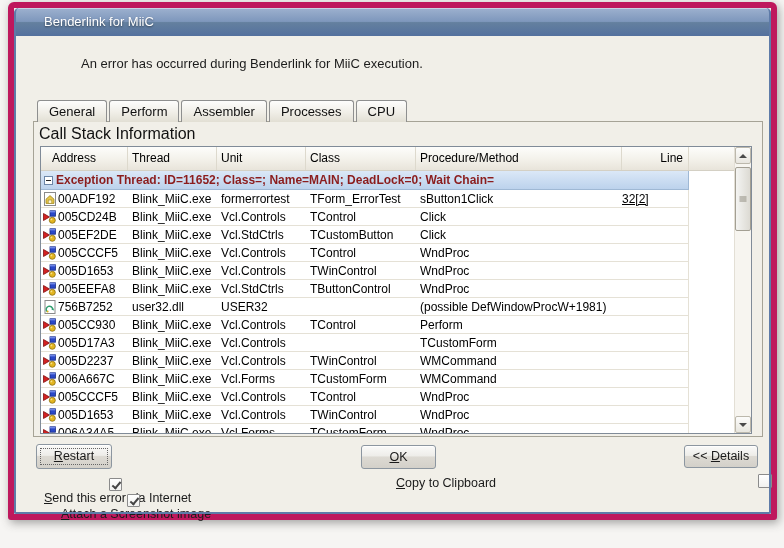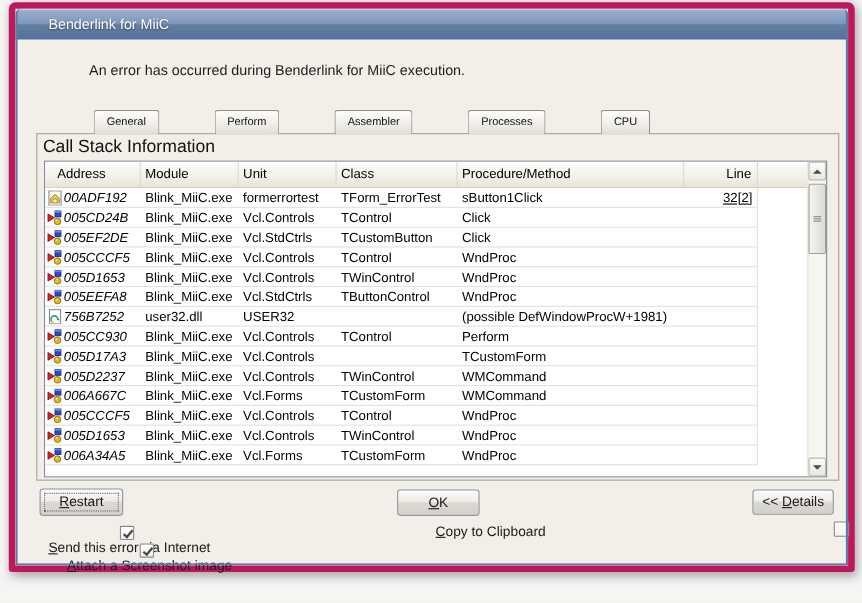--- a/index.html
+++ b/index.html
@@ -31,21 +31,21 @@
     text-shadow:0 1px 2px rgba(0,0,0,.45);
   }
   .message { position:absolute; left:67px; top:47px; font-size:13px; color:#1c1c1c; line-height:17.5px; }
 
   
   .tabbar { position:absolute; left:23px; top:88px; height:26px; display:flex; align-items:flex-end; z-index:3; }
   .tab {
     height:22px; padding:0 11px; margin-right:2px;
     background:linear-gradient(#fdfdfc,#f0eee7 55%,#e2dfd4);
     border:1px solid #8e8f8f; border-bottom:none; border-radius:3px 3px 0 0;
-    font-size:10px; line-height:21px; color:#111; cursor:default; white-space:nowrap;margin-left:48px;
+    font-size:13px; line-height:21px; color:#111; cursor:default; white-space:nowrap;
   }
   .tab.active {
     height:26px; background:#fff; line-height:23px;
     border-top:2px solid #2c4c77; margin-bottom:-1px; position:relative; z-index:4;
   }
   .tabpanel {
     position:absolute; left:19px; top:113px; width:730px; height:316px;
     border:1px solid #a6a396; background:var(--dialog-bg,#f1efe8); z-index:1;
   }
   .section-label { position:absolute; left:5px; top:3px; font-size:16px; color:#111; }
@@ -79,25 +79,25 @@
     border:1px solid #6d87a8; background:#fff; position:relative;
   }
   .minusbox::after { content:''; position:absolute; left:1px; top:3px; width:5px; height:1px; background:#222; }
 
   .trow {
     width:648px; height:18px; display:flex; align-items:center;
     border-bottom:1px solid #e5e1d6; border-right:1px solid #e5e1d6;
     font-size:12px; color:#000; white-space:nowrap;
   }
   .trow .c { overflow:hidden; white-space:nowrap; flex:0 0 auto; }
-  .trow .c1 { display:flex; align-items:flex-end;font-style:italic; }
+  .trow .c1 { display:flex; align-items:flex-end; }
   .trow .icon { width:14px; height:14px; margin-left:2px; margin-right:1px; flex:0 0 auto; display:inline-block; }
   .trow .icon svg { display:block; }
   .trow .c2,.trow .c3,.trow .c4,.trow .c5 { padding-left:4px; }
-  .trow .c6 { text-align:right; padding-right:5px;text-decoration:underline; }
+  .trow .c6 { padding-right:5px;text-decoration:underline; }
 
   
   .vscroll { position:absolute; top:0; right:0; bottom:0; width:17px; background:#f7f5f0; border-left:1px solid #e3dfd5; }
   .sbtn {
     position:absolute; left:0; right:0; height:17px;
     background:linear-gradient(#fcfcfb,#e8e6df);
     border:1px solid #bcb8ac; border-radius:2px;
   }
   .sbtn.up { top:0; } .sbtn.down { bottom:0; }
   .arrow { position:absolute; left:50%; top:50%; width:0; height:0; border-left:4px solid transparent; border-right:4px solid transparent; }
@@ -158,29 +158,33 @@
     <div class="tab">Processes</div>
     <div class="tab">CPU</div>
   </div>
 
   <div class="tabpanel">
     <div class="section-label">Call Stack Information</div>
 
     <div class="table">
       <div class="thead">
         <span class="th c1">Address</span>
-        <span class="th c2">Module</span>
+        <span class="th c2">Thread</span>
         <span class="th c3">Unit</span>
         <span class="th c4">Class</span>
         <span class="th c5">Procedure/Method</span>
         <span class="th c6">Line</span>
         <span class="th fill"></span>
       </div>
 
       <div class="tbody">
+        <div class="grouprow">
+          <span class="minusbox"></span>
+          <span>Exception Thread: ID=11652; Class=; Name=MAIN; DeadLock=0; Wait Chain=</span>
+        </div>
 
       <div class="trow">
     <span class="c c1">
               <span class="icon">
                 <svg width="14" height="14" viewBox="0 0 14 14">
                   <rect x="1.5" y="0.5" width="11" height="13" fill="#fff" stroke="#8a8a8a"></rect>
                   <path d="M3 7.2 L7 3.6 L11 7.2 V11.4 H3 Z" fill="#e7c64b" stroke="#a08820" stroke-width="0.8"></path>
                   <rect x="5.2" y="8" width="3.6" height="3.4" fill="#fdf3cf" stroke="#a08820" stroke-width="0.6"></rect>
                 </svg>
               </span>

